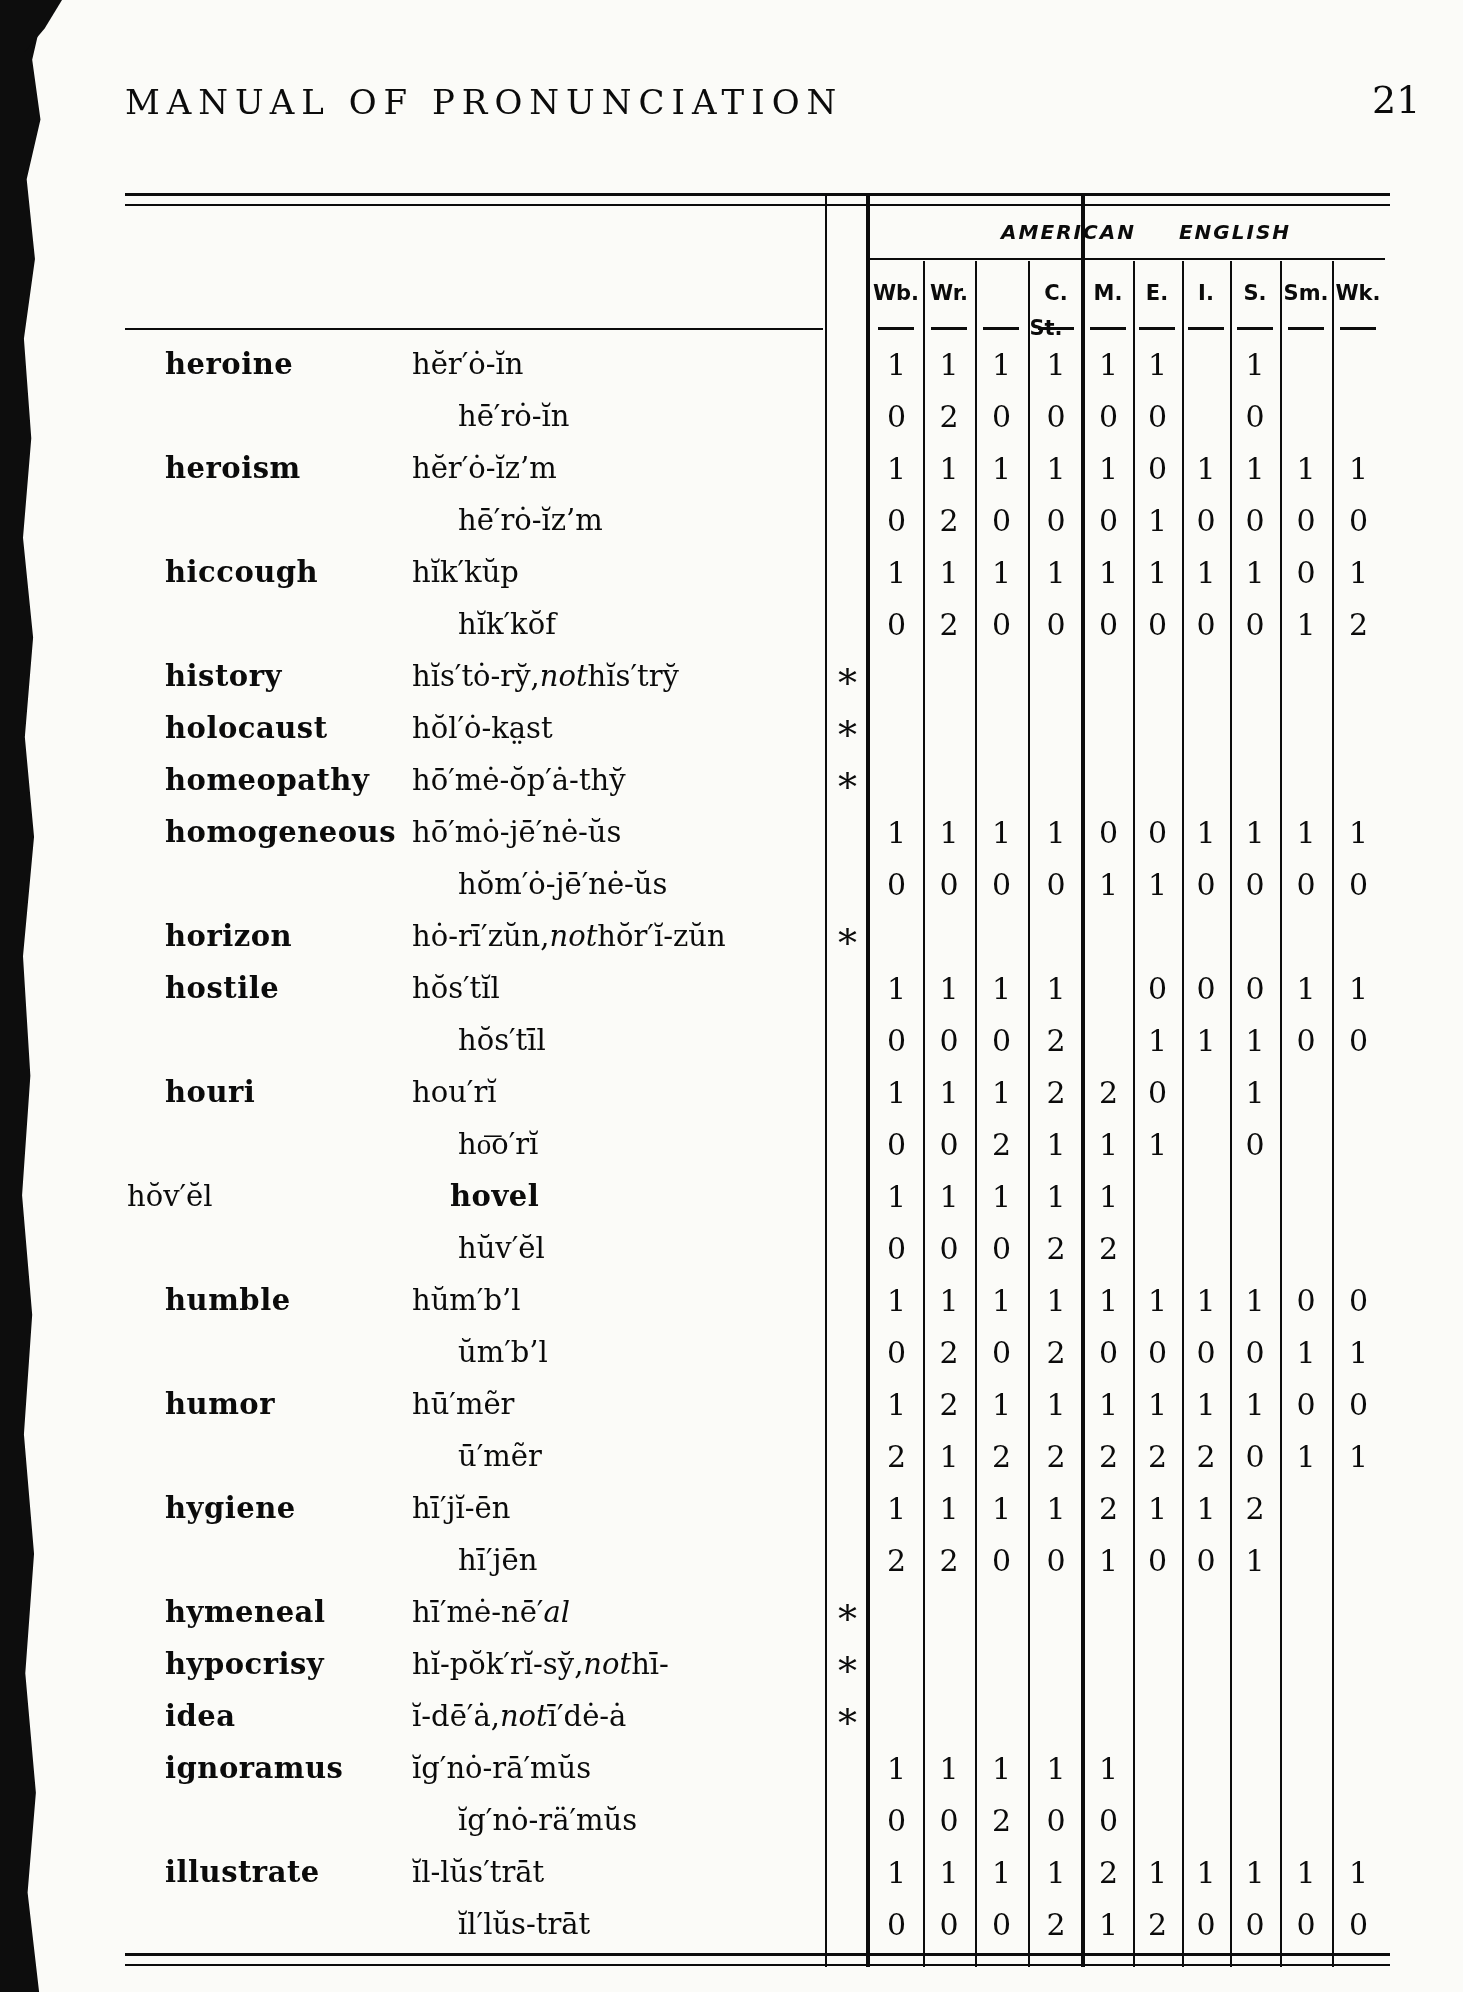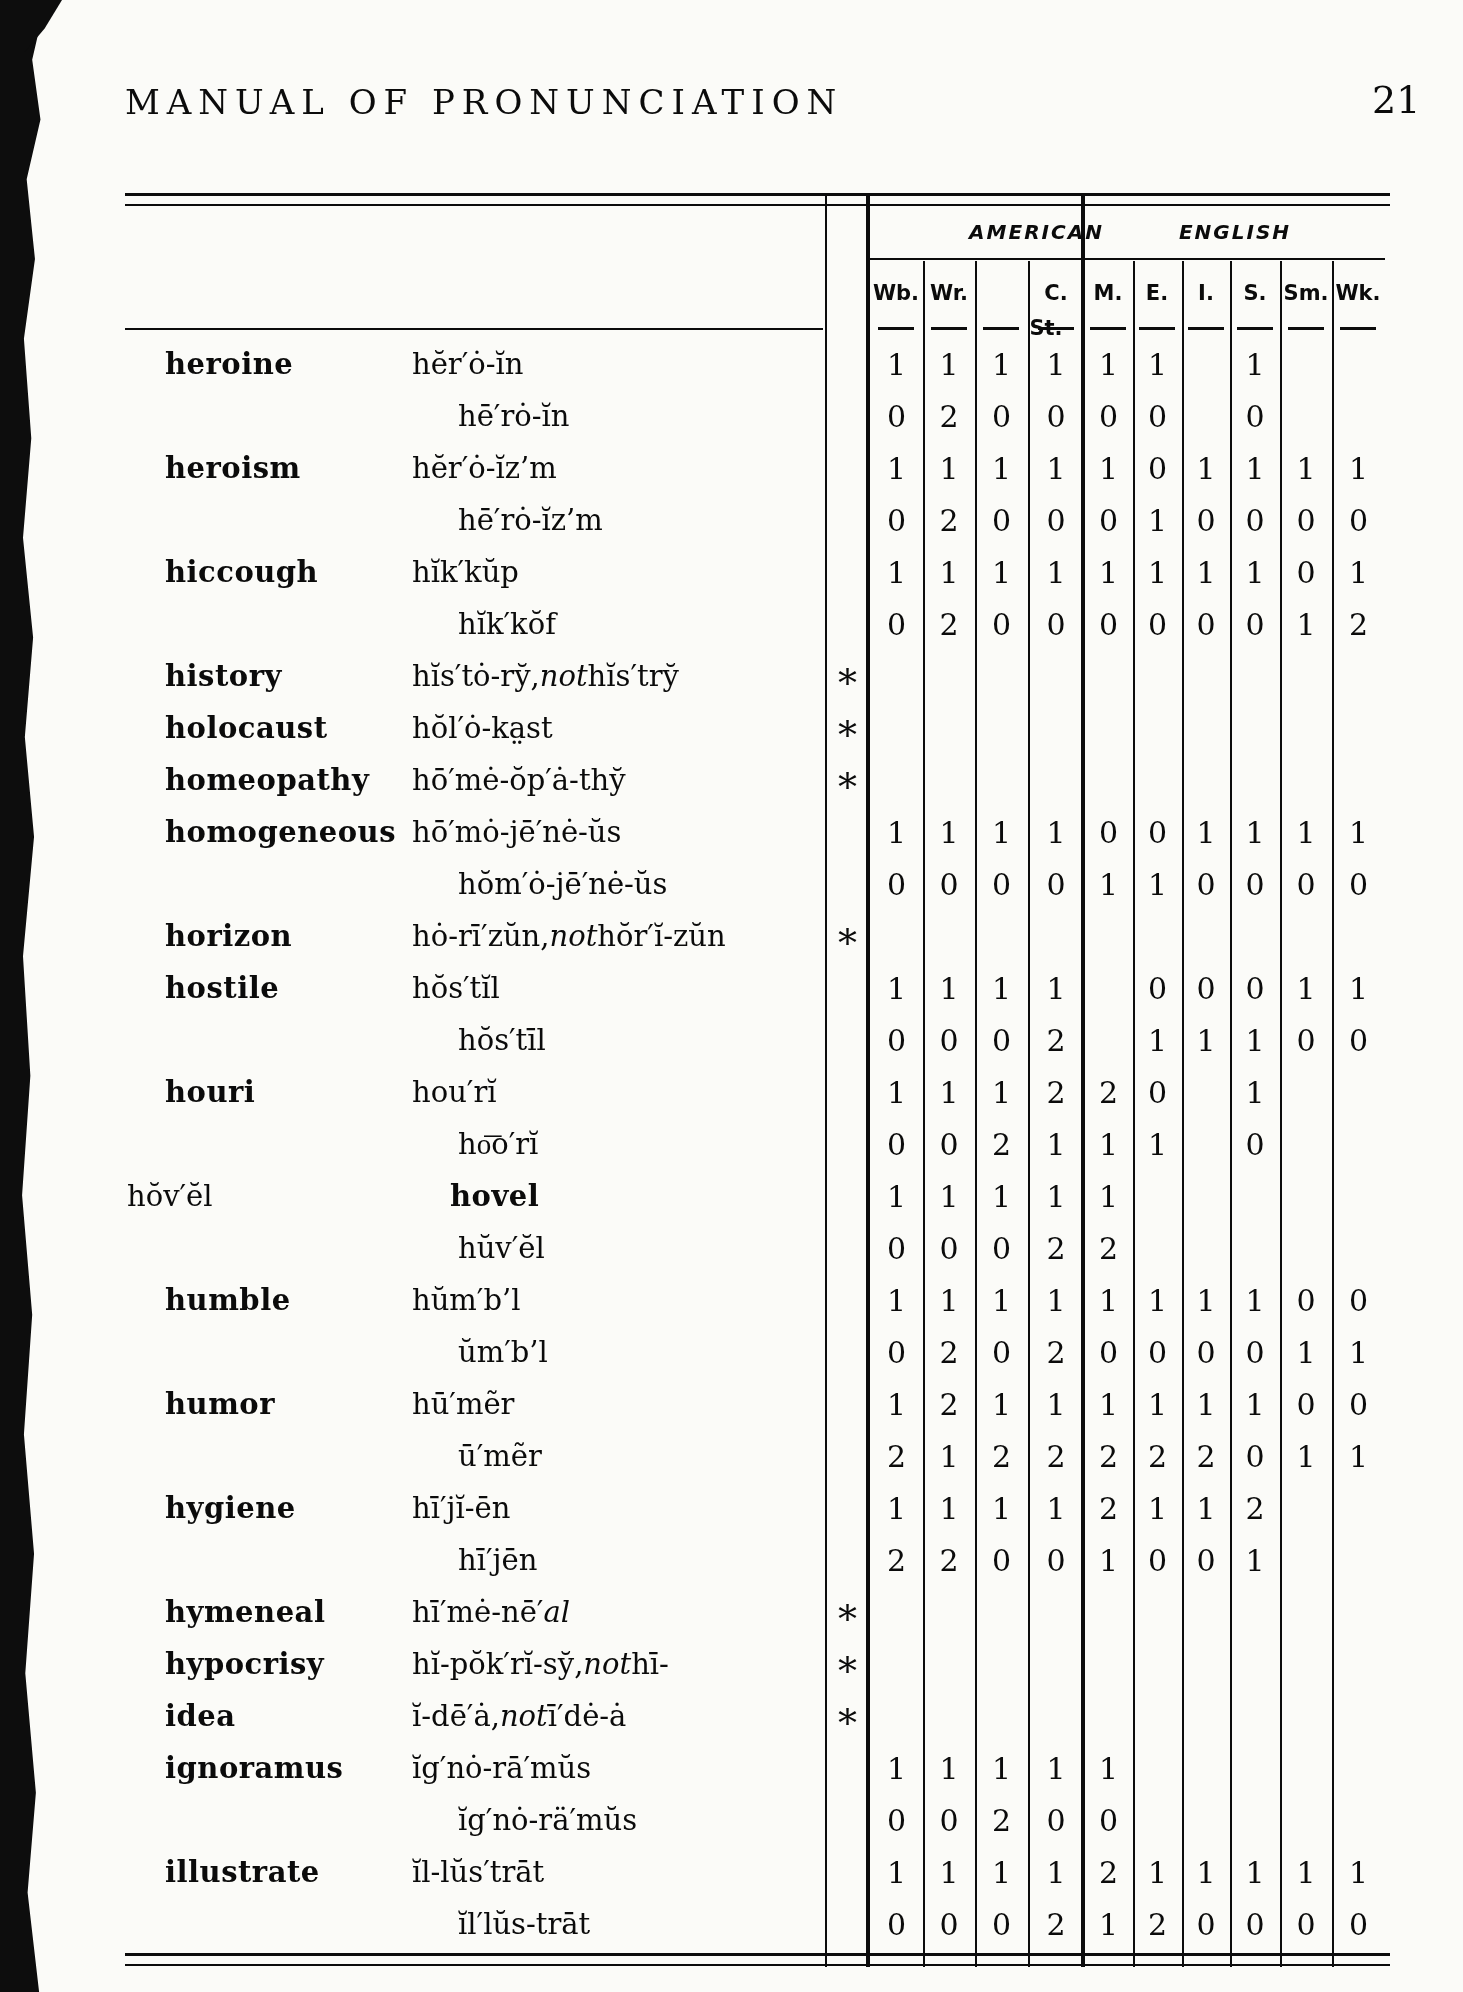--- a/index.html
+++ b/index.html
@@ -55,21 +55,21 @@
 <div class="vrule" style="left:1081px;top:193px;width:4px;height:1774px;"></div>
 <div class="vrule" style="left:923px;top:261px;width:2px;height:1706px;"></div>
 <div class="vrule" style="left:975px;top:261px;width:2px;height:1706px;"></div>
 <div class="vrule" style="left:1028px;top:261px;width:2px;height:1706px;"></div>
 <div class="vrule" style="left:1133px;top:261px;width:2px;height:1706px;"></div>
 <div class="vrule" style="left:1182px;top:261px;width:2px;height:1706px;"></div>
 <div class="vrule" style="left:1230px;top:261px;width:2px;height:1706px;"></div>
 <div class="vrule" style="left:1280px;top:261px;width:2px;height:1706px;"></div>
 <div class="vrule" style="left:1332px;top:261px;width:2px;height:1706px;"></div>
 
-<div class="group-label" style="left:870px;width:253px;padding-left:40px;">AMERICAN</div>
+<div class="group-label" style="left:902px;width:253px;padding-left:40px;">AMERICAN</div>
 <div class="group-label" style="left:1085px;width:300px;">ENGLISH</div>
 <div class="hrule" style="left:870px;top:258px;width:211px;height:2px;"></div>
 <div class="hrule" style="left:1085px;top:258px;width:300px;height:2px;"></div>
 
 <div id="col-labels">
     <div class="col-label" style="left: 896px;">Wb.</div>
     <div class="label-dash" style="left: 896px;"></div>
     <div class="col-label" style="left: 949px;">Wr.</div>
     <div class="label-dash" style="left: 949px;"></div>
     <div class="col-label" style="left: 1046px; margin-top: 35px;">St.</div>

